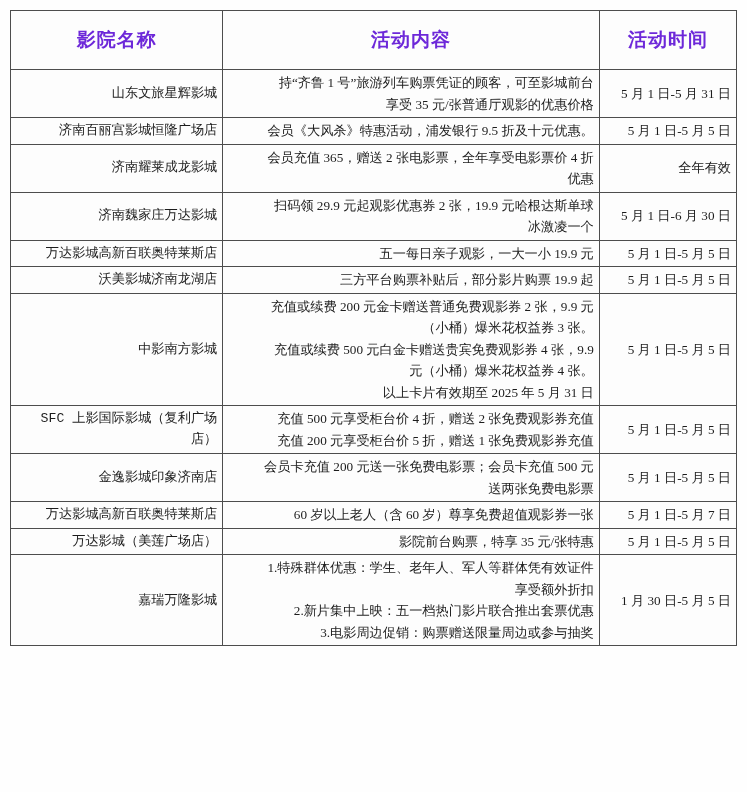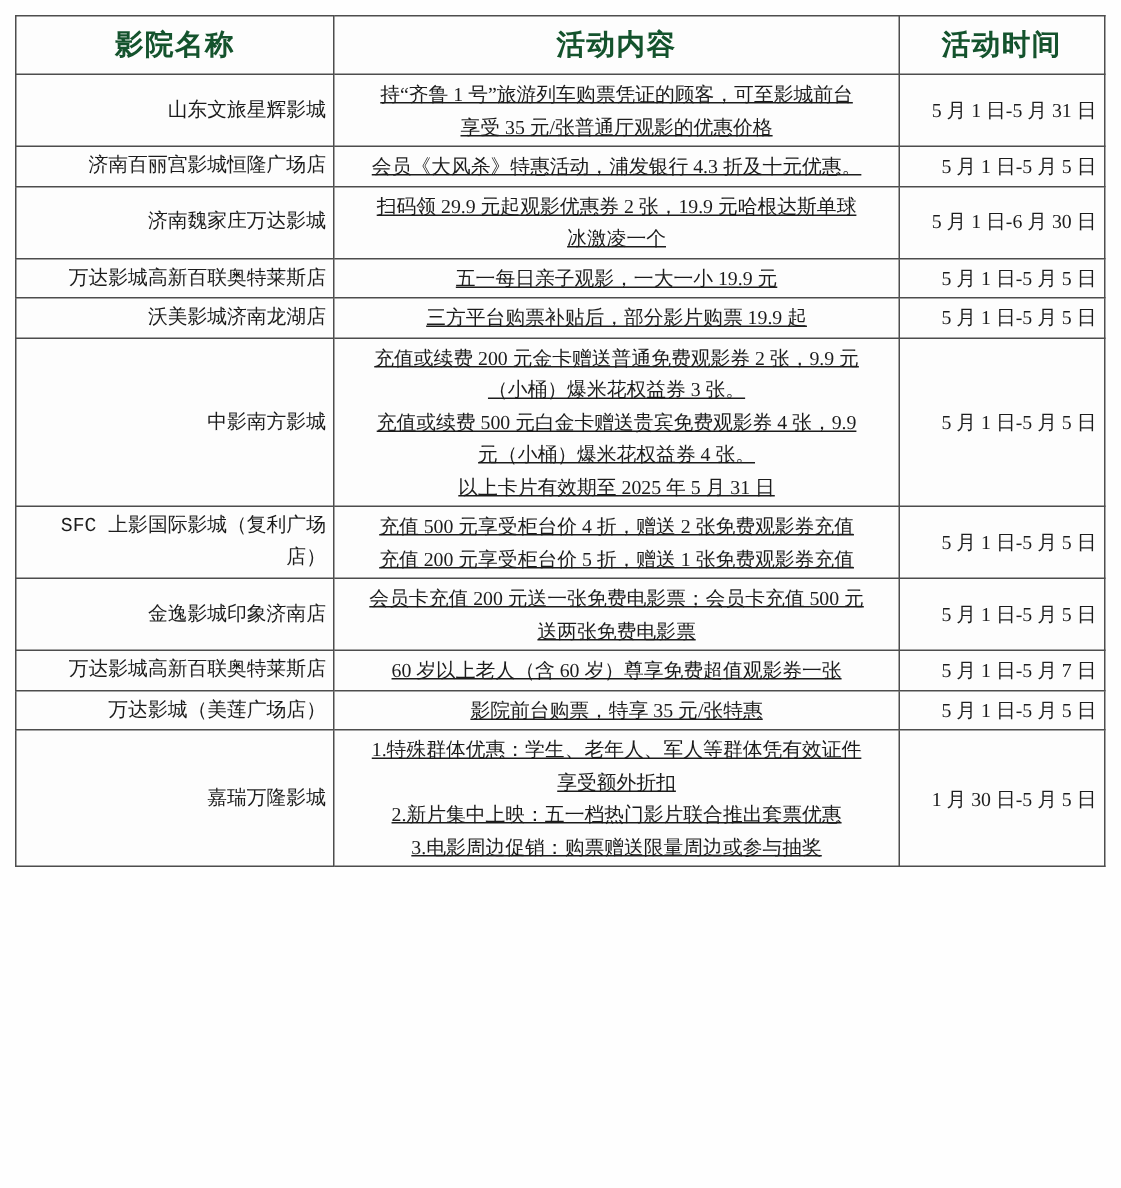--- a/index.html
+++ b/index.html
@@ -34,41 +34,40 @@
     border: 1px solid #4d4d4d;
   }
   table.promo-table th {
     font-family: "DejaVu Sans", "Liberation Sans", sans-serif;
     font-weight: bold;
     font-size: 19px;
     letter-spacing: 1px;
     text-align: center;
     vertical-align: middle;
     height: 34px;
-    padding: 2px 4px;
-    color: #14532d;
+    padding: 12px 4px;
+    color: #6d28d9;
   }
   table.promo-table td {
     font-size: 13.2px;
     line-height: 1.63;
     padding: 2px 5px;
     vertical-align: middle;
     color: #1c1c1c;
   }
   col.c-name   { width: 212px; }
   col.c-detail { width: 376px; }
   col.c-time   { width: 137px; }
 
   td.cell-name {
     text-align: right;
     font-family: Liberation Mono, monospace;
   }
   td.cell-detail {
-    text-align: center;
-    text-decoration: underline;
+    text-align: right;
   }
   td.cell-time {
     text-align: right;
     white-space: nowrap;
   }
   .line { display: block; }
   .name-wrap { display: inline-block; line-height: 1.55; }
 </style>
 </head>
 <body>
@@ -94,24 +93,34 @@
             <span class="line">持“齐鲁 1 号”旅游列车购票凭证的顾客，可至影城前台</span>
             <span class="line">享受 35 元/张普通厅观影的优惠价格</span>
           </td>
           <td class="cell-time">
             <span class="line">5 月 1 日-5 月 31 日</span>
           </td>
         </tr>
         <tr>
           <td class="cell-name"><span class="name-wrap">济南百丽宫影城恒隆广场店</span></td>
           <td class="cell-detail">
-            <span class="line">会员《大风杀》特惠活动，浦发银行 4.3 折及十元优惠。</span>
-          </td>
-          <td class="cell-time">
-            <span class="line">5 月 1 日-5 月 5 日</span>
+            <span class="line">会员《大风杀》特惠活动，浦发银行 9.5 折及十元优惠。</span>
+          </td>
+          <td class="cell-time">
+            <span class="line">5 月 1 日-5 月 5 日</span>
+          </td>
+        </tr>
+        <tr>
+          <td class="cell-name"><span class="name-wrap">济南耀莱成龙影城</span></td>
+          <td class="cell-detail">
+            <span class="line">会员充值 365，赠送 2 张电影票，全年享受电影票价 4 折</span>
+            <span class="line">优惠</span>
+          </td>
+          <td class="cell-time">
+            <span class="line">全年有效</span>
           </td>
         </tr>
         <tr>
           <td class="cell-name"><span class="name-wrap">济南魏家庄万达影城</span></td>
           <td class="cell-detail">
             <span class="line">扫码领 29.9 元起观影优惠券 2 张，19.9 元哈根达斯单球</span>
             <span class="line">冰激凌一个</span>
           </td>
           <td class="cell-time">
             <span class="line">5 月 1 日-6 月 30 日</span>

